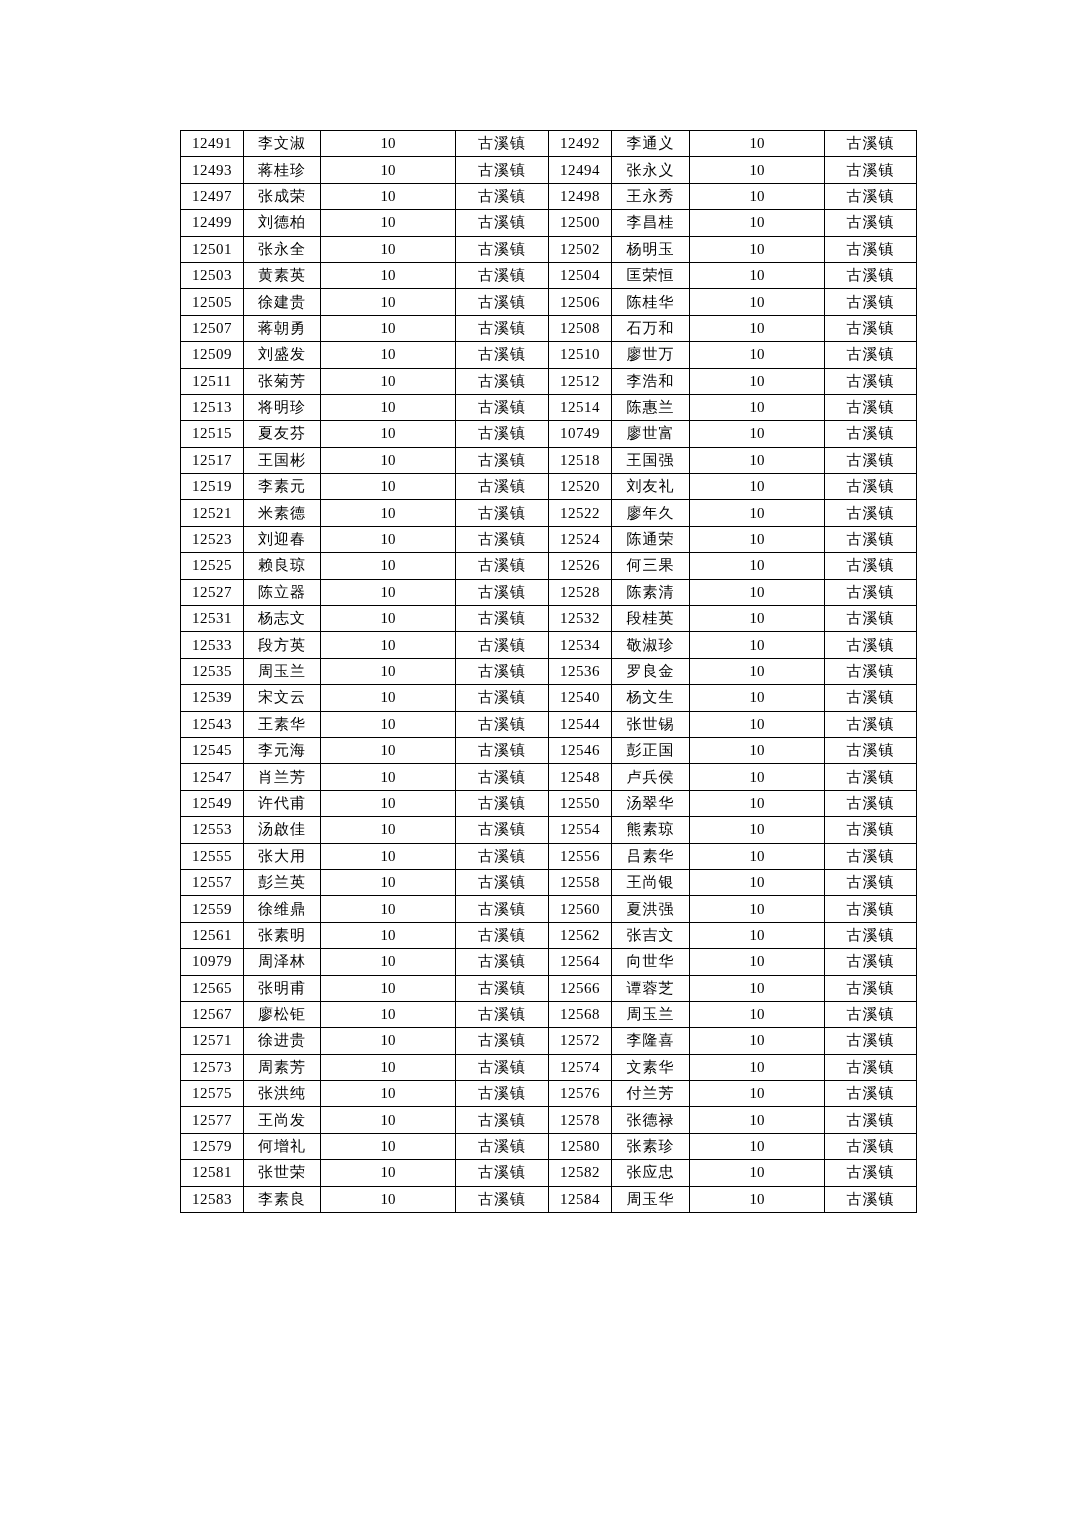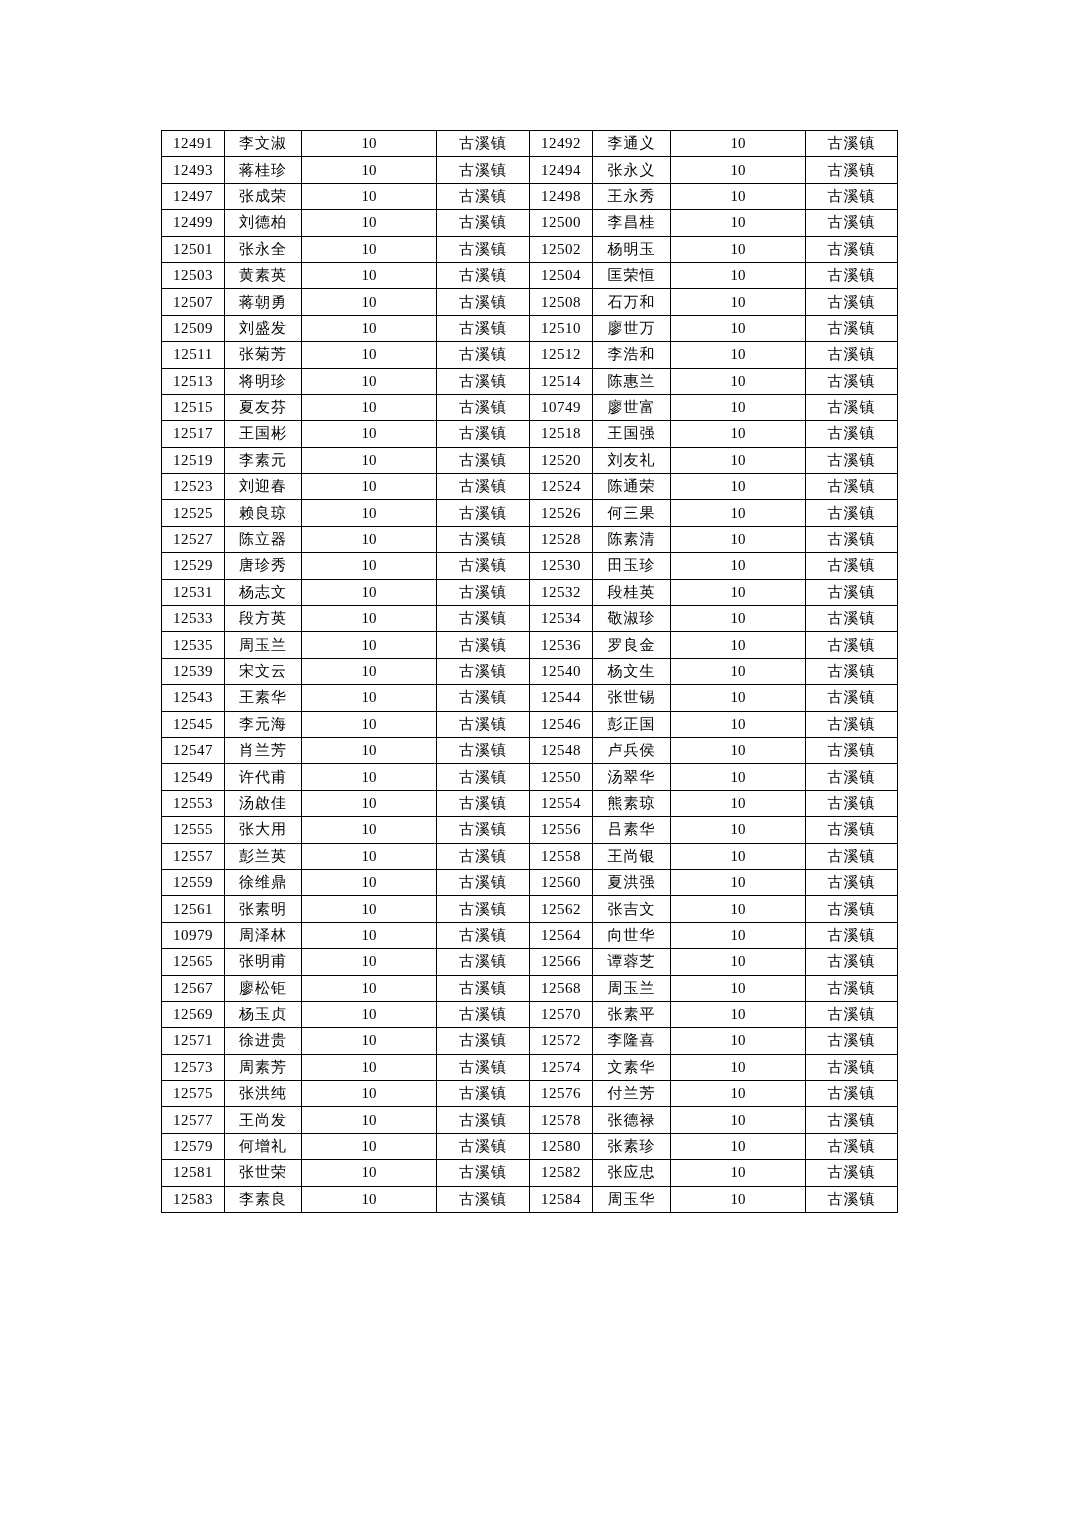--- a/index.html
+++ b/index.html
@@ -10,21 +10,21 @@
   .page {
     position: relative;
     width: 1074px;
     height: 1520px;
     background: #ffffff;
     font-family: "Liberation Serif", "DejaVu Serif", serif;
     color: #000000;
   }
   table.roster {
     position: absolute;
-    left: 161px;
+    left: 180px;
     top: 130px;
     border-collapse: collapse;
     table-layout: fixed;
   }
   table.roster td {
     border: 1px solid #000000;
     height: 25.4px;
     padding: 0 2px;
     text-align: center;
     vertical-align: middle;
@@ -109,20 +109,30 @@
           <td class="c-id">12503</td>
           <td class="c-name">黄素英</td>
           <td class="c-amt">10</td>
           <td class="c-town">古溪镇</td>
           <td class="c-id">12504</td>
           <td class="c-name">匡荣恒</td>
           <td class="c-amt">10</td>
           <td class="c-town">古溪镇</td>
         </tr>
         <tr>
+          <td class="c-id">12505</td>
+          <td class="c-name">徐建贵</td>
+          <td class="c-amt">10</td>
+          <td class="c-town">古溪镇</td>
+          <td class="c-id">12506</td>
+          <td class="c-name">陈桂华</td>
+          <td class="c-amt">10</td>
+          <td class="c-town">古溪镇</td>
+        </tr>
+        <tr>
           <td class="c-id">12507</td>
           <td class="c-name">蒋朝勇</td>
           <td class="c-amt">10</td>
           <td class="c-town">古溪镇</td>
           <td class="c-id">12508</td>
           <td class="c-name">石万和</td>
           <td class="c-amt">10</td>
           <td class="c-town">古溪镇</td>
         </tr>
         <tr>
@@ -179,20 +189,30 @@
           <td class="c-id">12519</td>
           <td class="c-name">李素元</td>
           <td class="c-amt">10</td>
           <td class="c-town">古溪镇</td>
           <td class="c-id">12520</td>
           <td class="c-name">刘友礼</td>
           <td class="c-amt">10</td>
           <td class="c-town">古溪镇</td>
         </tr>
         <tr>
+          <td class="c-id">12521</td>
+          <td class="c-name">米素德</td>
+          <td class="c-amt">10</td>
+          <td class="c-town">古溪镇</td>
+          <td class="c-id">12522</td>
+          <td class="c-name">廖年久</td>
+          <td class="c-amt">10</td>
+          <td class="c-town">古溪镇</td>
+        </tr>
+        <tr>
           <td class="c-id">12523</td>
           <td class="c-name">刘迎春</td>
           <td class="c-amt">10</td>
           <td class="c-town">古溪镇</td>
           <td class="c-id">12524</td>
           <td class="c-name">陈通荣</td>
           <td class="c-amt">10</td>
           <td class="c-town">古溪镇</td>
         </tr>
         <tr>
@@ -209,30 +229,20 @@
           <td class="c-id">12527</td>
           <td class="c-name">陈立器</td>
           <td class="c-amt">10</td>
           <td class="c-town">古溪镇</td>
           <td class="c-id">12528</td>
           <td class="c-name">陈素清</td>
           <td class="c-amt">10</td>
           <td class="c-town">古溪镇</td>
         </tr>
         <tr>
-          <td class="c-id">12529</td>
-          <td class="c-name">唐珍秀</td>
-          <td class="c-amt">10</td>
-          <td class="c-town">古溪镇</td>
-          <td class="c-id">12530</td>
-          <td class="c-name">田玉珍</td>
-          <td class="c-amt">10</td>
-          <td class="c-town">古溪镇</td>
-        </tr>
-        <tr>
           <td class="c-id">12531</td>
           <td class="c-name">杨志文</td>
           <td class="c-amt">10</td>
           <td class="c-town">古溪镇</td>
           <td class="c-id">12532</td>
           <td class="c-name">段桂英</td>
           <td class="c-amt">10</td>
           <td class="c-town">古溪镇</td>
         </tr>
         <tr>
@@ -375,30 +385,20 @@
           <td class="c-amt">10</td>
           <td class="c-town">古溪镇</td>
         </tr>
         <tr>
           <td class="c-id">12567</td>
           <td class="c-name">廖松钜</td>
           <td class="c-amt">10</td>
           <td class="c-town">古溪镇</td>
           <td class="c-id">12568</td>
           <td class="c-name">周玉兰</td>
-          <td class="c-amt">10</td>
-          <td class="c-town">古溪镇</td>
-        </tr>
-        <tr>
-          <td class="c-id">12569</td>
-          <td class="c-name">杨玉贞</td>
-          <td class="c-amt">10</td>
-          <td class="c-town">古溪镇</td>
-          <td class="c-id">12570</td>
-          <td class="c-name">张素平</td>
           <td class="c-amt">10</td>
           <td class="c-town">古溪镇</td>
         </tr>
         <tr>
           <td class="c-id">12571</td>
           <td class="c-name">徐进贵</td>
           <td class="c-amt">10</td>
           <td class="c-town">古溪镇</td>
           <td class="c-id">12572</td>
           <td class="c-name">李隆喜</td>

